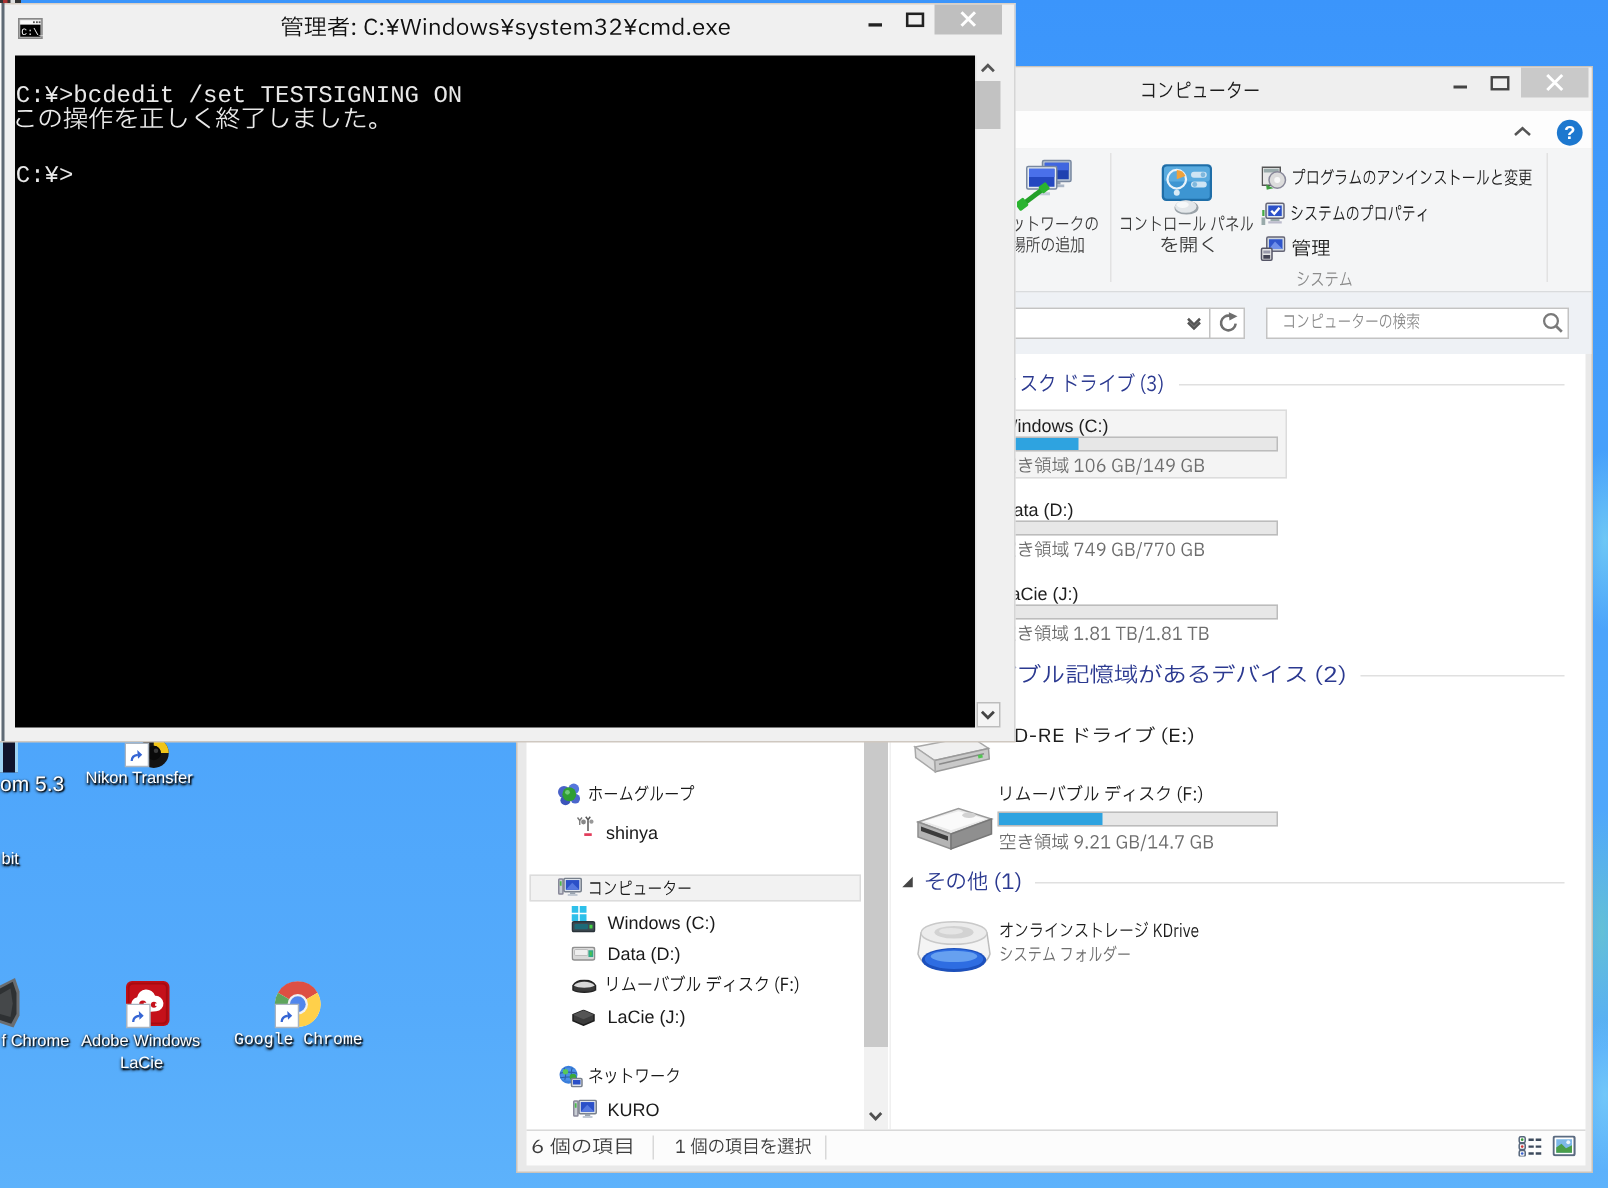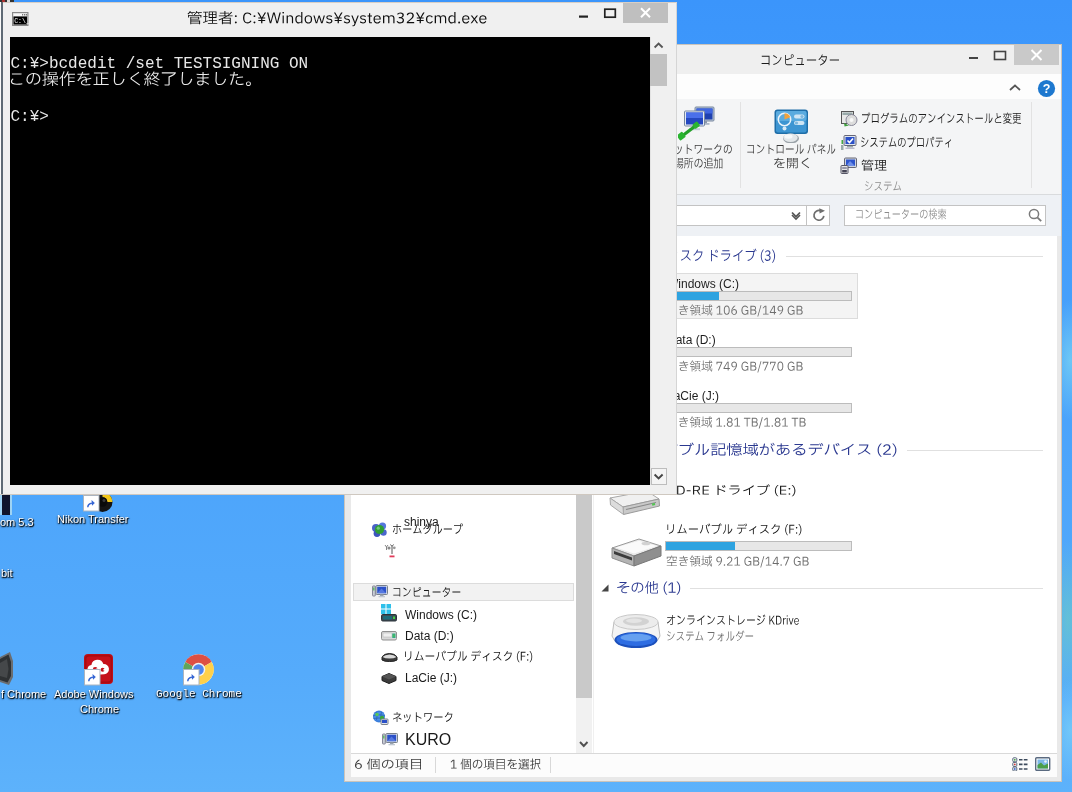--- a/index.html
+++ b/index.html
@@ -1,19 +1,19 @@
 <!DOCTYPE html>
 <html><head><meta charset="utf-8"><style>html,body{margin:0;padding:0;width:1072px;height:792px;overflow:hidden;}*{box-sizing:border-box;}body{font-family:"Liberation Sans",sans-serif;position:relative;background:linear-gradient(180deg,#3b95fb 0%,#449efb 30%,#4da5fb 60%,#55abfb 85%,#5db2fb 100%);}</style></head><body>
 <div style="position:absolute;left:1050px;top:300px;width:40px;height:120px;background:radial-gradient(closest-side,rgba(140,230,240,.55),rgba(140,230,240,0));"></div>
 <div style="position:absolute;left:1048px;top:540px;width:40px;height:160px;background:radial-gradient(closest-side,rgba(120,220,170,.45),rgba(120,220,170,0));"></div>
 <div style="position:absolute;left:1050px;top:680px;width:40px;height:100px;background:radial-gradient(closest-side,rgba(150,235,245,.4),rgba(150,235,245,0));"></div>
 <div style="position:absolute;left:0px;top:494px;width:12px;height:21px;background:#10142c;"></div>
 <div style="position:absolute;left:0px;top:494px;width:1.5px;height:21px;background:#9fd3f3;"></div>
 <div style="position:absolute;left:9.5px;top:494px;width:2.5px;height:21px;background:#9fd3f3;"></div>
-<div style="position:absolute;left:0px;top:516px;font-family:'Liberation Sans',sans-serif;font-size:11px;color:#fff;line-height:13.0px;white-space:pre;text-shadow:1px 1px 1px #000,0 1px 2px #000;text-align:center;">om 5.3</div>
+<div style="position:absolute;left:0px;top:516px;font-family:'Liberation Sans',sans-serif;font-size:14px;color:#fff;line-height:13.0px;white-space:pre;text-shadow:1px 1px 1px #000,0 1px 2px #000;text-align:center;">om 5.3</div>
 <div style="position:absolute;left:1px;top:531px;font-family:'Liberation Sans',sans-serif;font-size:11px;color:#fff;line-height:13.0px;white-space:pre;text-shadow:1px 1px 1px #000,0 1px 2px #000;margin-top:36px;">bit</div>
 <svg style="position:absolute;left:84px;top:492px;" width="30" height="23" viewBox="0 0 30 23">
     <circle cx="18.5" cy="10" r="10" fill="#141414"></circle>
     <path d="M18.5 0 A10 10 0 0 1 28.5 10 L23.3 10 A4.8 4.8 0 0 0 18.5 5.2 Z" fill="#f0c418"></path>
     <circle cx="18.5" cy="10" r="4.8" fill="#0a0a0a"></circle>
     <circle cx="20" cy="8.5" r="1.5" fill="#3a3a3a"></circle>
   </svg>
 <svg style="position:absolute;left:83px;top:495px;" width="17" height="17" viewBox="0 0 17 17">
     <rect x="0.5" y="0.5" width="15.5" height="15.5" fill="#fff" stroke="#aab4c0"></rect>
     <path d="M4.8 12.3 Q4.9 8.7 8.9 8.3" fill="none" stroke="#3565d4" stroke-width="1.5"></path>
@@ -39,21 +39,21 @@
     <rect x="11.8" y="14.5" width="2.4" height="1.8" fill="#fff"></rect>
     <circle cx="18.6" cy="15.8" r="2" fill="#c5101a"></circle>
     <rect x="19.4" y="15" width="2" height="1.6" fill="#fff"></rect>
   </svg>
 <svg style="position:absolute;left:84px;top:669px;" width="17" height="17" viewBox="0 0 17 17">
     <rect x="0.5" y="0.5" width="15.5" height="15.5" fill="#fff" stroke="#aab4c0"></rect>
     <path d="M4.8 12.3 Q4.9 8.7 8.9 8.3" fill="none" stroke="#3565d4" stroke-width="1.5"></path>
     <path d="M8.5 5 L11.8 8.1 L9 10.8 Z" fill="#3565d4"></path>
   </svg>
 <div style="position:absolute;left:54px;top:688px;font-family:'Liberation Sans',sans-serif;font-size:11px;color:#fff;line-height:13.0px;white-space:pre;text-shadow:1px 1px 1px #000,0 1px 2px #000;">Adobe Windows</div>
-<div style="position:absolute;left:80px;top:703px;font-family:'Liberation Sans',sans-serif;font-size:11px;color:#fff;line-height:13.0px;white-space:pre;text-shadow:1px 1px 1px #000,0 1px 2px #000;">Chrome</div>
+<div style="position:absolute;left:80px;top:703px;font-family:'Liberation Sans',sans-serif;font-size:11px;color:#fff;line-height:13.0px;white-space:pre;text-shadow:1px 1px 1px #000,0 1px 2px #000;">LaCie</div>
 <svg style="position:absolute;left:183px;top:654px;" width="32" height="32" viewBox="0 0 32 32">
     <circle cx="15.5" cy="15.5" r="15.2" fill="#fff"></circle>
     <path d="M15.5 15.5 L2.3 7.9 A15.2 15.2 0 0 1 28.7 7.9 Z" fill="#dd4f43"></path>
     <path d="M15.5 15.5 L28.7 7.9 A15.2 15.2 0 0 1 15.5 30.7 Z" fill="#ffd04a"></path>
     <path d="M15.5 15.5 L15.5 30.7 A15.2 15.2 0 0 1 2.3 7.9 Z" fill="#5fa55c"></path>
     <circle cx="15.5" cy="15.5" r="6.8" fill="#f1f1f1"></circle>
     <circle cx="15.5" cy="15.5" r="5.3" fill="#5186ec"></circle>
   </svg>
 <svg style="position:absolute;left:183px;top:669px;" width="17" height="17" viewBox="0 0 17 17">
     <rect x="0.5" y="0.5" width="15.5" height="15.5" fill="#fff" stroke="#aab4c0"></rect>
@@ -199,21 +199,21 @@
 <svg style="position:absolute;left:391.9px;top:521.2px;width:73px;height:16px;overflow:visible" viewBox="0 -12.6 73 16">
     <path d="M3.2 0.2 3.1 -0.6H4.7V-6.8H1V-7.6H4.7V-9.6H5.4V-7.6H9.1V-6.8H5.4V-0.6Q5.4 -0.2 5.2 0Q5.1 0.2 4.7 0.2ZM0.8 -1.5Q1.3 -2.3 1.7 -3.4Q2.1 -4.4 2.3 -5.6L3 -5.3Q2.8 -4.2 2.4 -3.1Q2 -1.9 1.4 -1ZM8.7 -1Q7.7 -3 7.1 -5.3L7.8 -5.6Q8.3 -3.3 9.3 -1.5Z M19.3 -4.1H11.2V-5H19.3Z M28.9 0Q28.8 -0.4 28.5 -1.3Q25.4 -0.8 21.3 -0.4L21.3 -1.3L22.2 -1.3Q23.7 -5.1 24.7 -9.3L25.5 -9.1Q24.4 -4.8 23.1 -1.4Q26 -1.7 28.1 -2.1Q27.4 -3.9 26.7 -5.3L27.3 -5.7Q28.5 -3.3 29.6 -0.4Z M39.5 -10Q40.1 -9 40.4 -8L39.9 -7.7Q39.5 -8.9 39 -9.7ZM38.4 -9.6Q39 -8.5 39.3 -7.6L38.8 -7.4Q38.6 -4.4 37 -2.4Q35.5 -0.4 32.9 0.5L32.6 -0.3Q34.9 -1.1 36.3 -2.8Q37.7 -4.5 38 -7H34.1Q33.7 -6.2 33.1 -5.5Q32.6 -4.8 31.8 -4.2L31.3 -4.8Q32.4 -5.8 33.2 -6.9Q34 -8.1 34.5 -9.5L35.2 -9.2Q34.9 -8.4 34.6 -7.8H38.5Q38.2 -8.6 37.8 -9.3Z M50.1 -4.7Q49.6 -2.9 48.7 -1.7Q47.8 -0.4 46.7 0.1H46V-9.3H46.7V-0.8Q48.6 -2 49.4 -5.1ZM43.5 -9.2H44.2V-5.6Q44.2 -3.4 43.7 -2.1Q43.1 -0.7 41.9 0.3L41.5 -0.4Q42.5 -1.3 43 -2.5Q43.5 -3.6 43.5 -5.6Z M59.9 -4.1H51.8V-5H59.9Z M70.8 -8.7Q70.8 -8.1 70.4 -7.7Q70.1 -7.3 69.5 -7.3Q69.2 -7.3 69 -7.4Q68.8 -4.3 67.6 -2.4Q66.3 -0.6 63.8 0.3L63.5 -0.6Q65.1 -1.2 66.1 -2.1Q67.1 -3 67.7 -4.3Q68.2 -5.7 68.3 -7.6H62V-8.4H68.3Q68.2 -8.6 68.2 -8.7Q68.2 -9.4 68.6 -9.8Q68.9 -10.2 69.5 -10.2Q70.1 -10.2 70.4 -9.8Q70.8 -9.4 70.8 -8.7ZM70.2 -8.8Q70.2 -9.2 70 -9.4Q69.8 -9.6 69.5 -9.6Q69.2 -9.6 69 -9.4Q68.8 -9.2 68.8 -8.8V-8.7Q68.8 -8.3 69 -8.1Q69.2 -7.9 69.5 -7.9Q69.8 -7.9 70 -8.1Q70.2 -8.3 70.2 -8.7Z" fill="#1a1a1a"></path>
   </svg>
 <svg style="position:absolute;left:382px;top:543px;" width="15" height="15" viewBox="0 0 15 15">
     <path d="M3 2 L4.5 4 L6 2 M4.5 4 L4.5 7" stroke="#777" stroke-width="0.9" fill="none"></path>
     <path d="M8.5 1.5 L10 3.5 L11.5 1.5 M10 3.5 L10 11" stroke="#555" stroke-width="1" fill="none"></path>
     <circle cx="7" cy="5" r="1.6" fill="#888"></circle>
     <circle cx="12.3" cy="4.8" r="1.4" fill="#999"></circle>
     <rect x="7.5" y="12.5" width="5" height="1.8" fill="#e23b5a"></rect>
   </svg>
-<div style="position:absolute;left:404px;top:515px;font-family:'Liberation Sans',sans-serif;font-size:12px;color:#1a1a1a;line-height:14.2px;white-space:pre;">shinya</div>
+<div style="position:absolute;left:404px;top:548px;font-family:'Liberation Sans',sans-serif;font-size:12px;color:#1a1a1a;line-height:14.2px;white-space:pre;">shinya</div>
 <div style="position:absolute;left:353px;top:583px;width:221px;height:18px;background:#f2f2f2;border:1px solid #dcdcdc;"></div>
 <svg style="position:absolute;left:372px;top:585px;" width="16" height="13" viewBox="0 0 16 13">
     <rect x="0.5" y="1" width="2.8" height="10" rx="0.5" fill="#c8cdd4" stroke="#889"></rect>
     <rect x="1.2" y="2.5" width="1.2" height="3" fill="#4cba4c"></rect>
     <rect x="4" y="0.5" width="11.5" height="9" rx="0.8" fill="#dfe4ea" stroke="#78808c"></rect>
     <rect x="5.2" y="1.7" width="9" height="6.5" fill="#2b50c8"></rect>
     <path d="M5.2 8.2 L9.5 3.5 L14.2 8.2 Z" fill="#5578e0"></path>
     <rect x="8" y="9.5" width="3.5" height="1.5" fill="#9aa4b0"></rect>
     <rect x="6.5" y="11" width="6.5" height="1.3" fill="#c0c8d2"></rect>
   </svg>
@@ -262,21 +262,21 @@
   </svg>
 <svg style="position:absolute;left:382px;top:732.5px;" width="16" height="13" viewBox="0 0 16 13">
     <rect x="0.5" y="1" width="2.8" height="10" rx="0.5" fill="#c8cdd4" stroke="#889"></rect>
     <rect x="1.2" y="2.5" width="1.2" height="3" fill="#4cba4c"></rect>
     <rect x="4" y="0.5" width="11.5" height="9" rx="0.8" fill="#dfe4ea" stroke="#78808c"></rect>
     <rect x="5.2" y="1.7" width="9" height="6.5" fill="#2b50c8"></rect>
     <path d="M5.2 8.2 L9.5 3.5 L14.2 8.2 Z" fill="#5578e0"></path>
     <rect x="8" y="9.5" width="3.5" height="1.5" fill="#9aa4b0"></rect>
     <rect x="6.5" y="11" width="6.5" height="1.3" fill="#c0c8d2"></rect>
   </svg>
-<div style="position:absolute;left:405px;top:732.5px;font-family:'Liberation Sans',sans-serif;font-size:16px;color:#1a1a1a;line-height:14.2px;white-space:pre;">KURO</div>
+<div style="position:absolute;left:405px;top:732.5px;font-family:'Liberation Sans',sans-serif;font-size:12px;color:#1a1a1a;line-height:14.2px;white-space:pre;">KURO</div>
 <div style="position:absolute;left:576px;top:236px;width:15.5px;height:517px;background:#f1f1f1;"></div>
 <div style="position:absolute;left:576px;top:254px;width:15.5px;height:444px;background:#c9c9c9;"></div>
 <svg style="position:absolute;left:576px;top:236px;" width="15.5" height="18" viewBox="0 0 15.5 18">
     <path d="M4 11 L7.75 7 L11.5 11" fill="none" stroke="#6a6a6a" stroke-width="1.6"></path>
   </svg>
 <svg style="position:absolute;left:576px;top:735px;" width="15.5" height="18" viewBox="0 0 15.5 18">
     <path d="M4 7 L7.75 11 L11.5 7" fill="none" stroke="#505050" stroke-width="1.9"></path>
   </svg>
 <div style="position:absolute;left:592.5px;top:236px;width:1px;height:517px;background:#f0f0f0;"></div>
 <svg style="position:absolute;left:615.4px;top:246.0px;width:163px;height:19px;overflow:visible" viewBox="0 -14.7 163 19">

